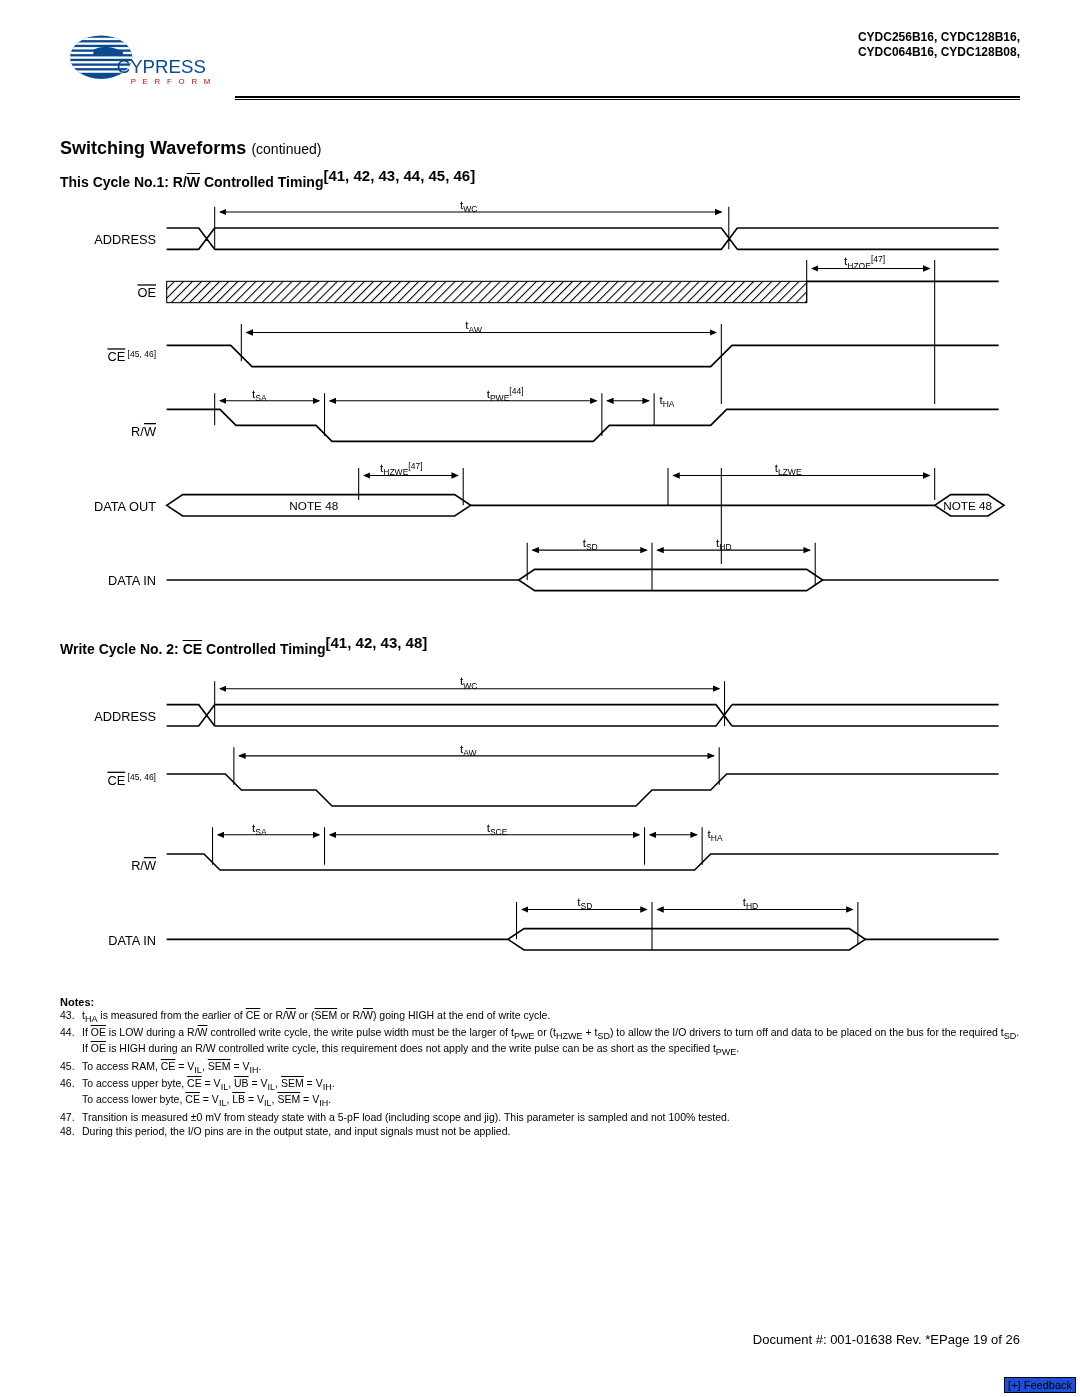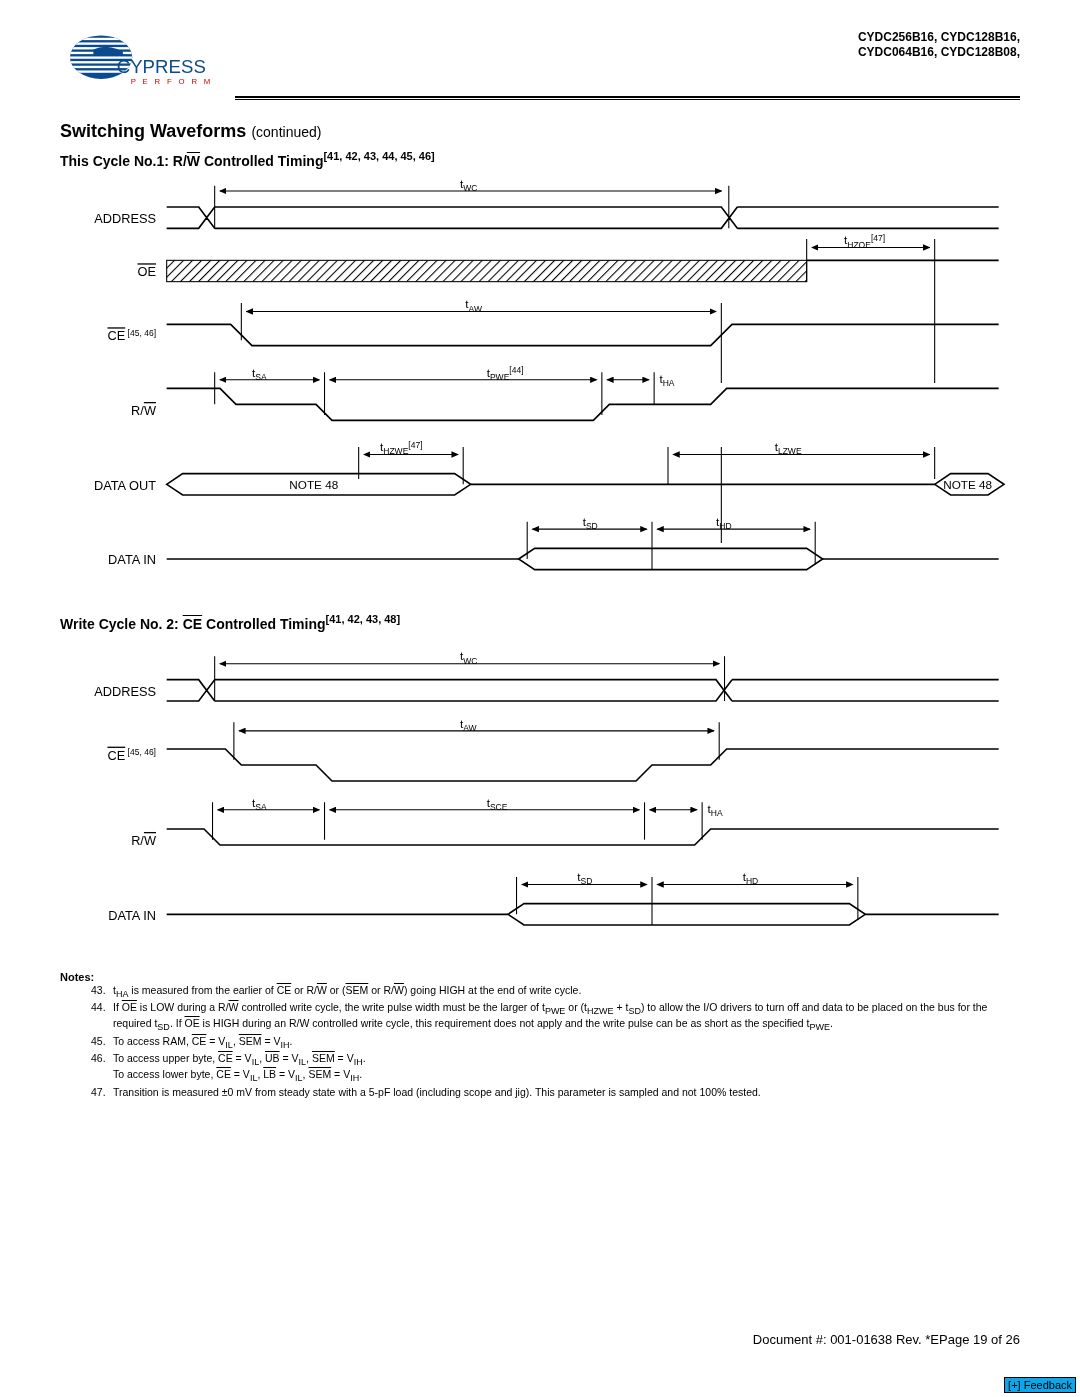--- a/index.html
+++ b/index.html
@@ -3,34 +3,34 @@
 <meta charset="utf-8">
 <style>
 * { box-sizing: border-box; margin: 0; padding: 0; }
 body { font-family: Arial, Helvetica, sans-serif; background: #fff; width: 1080px; height: 1397px; position: relative; color: #000; }
 .page { padding: 30px 60px 0 60px; }
 .header { display: flex; justify-content: space-between; align-items: flex-start; margin-bottom: 2px; }
 .logo-area { width: 160px; }
 .logo-svg { width: 160px; height: 70px; }
 .part-numbers { text-align: left; font-weight: bold; font-size: 12px; line-height: 1.25; }
 .hr-header { border: none; border-top: 2px solid #000; border-bottom: 1px solid #000; height: 4px; margin: 0 0 0 175px; width: calc(100% - 175px); position: relative; top: -10px; }
-.section-title { font-weight: bold; font-size: 18px; margin-top: 11px; }
+.section-title { font-weight: bold; font-size: 18px; margin-top: 28px; }
 .continued { font-weight: normal; font-size: 14px; }
 .subsection { font-weight: bold; font-size: 14px; margin: 8px 0 6px 0; }
 .over { text-decoration: overline; }
-sup { font-size: 11px; vertical-align: super; }
+sup { font-size: 15px; vertical-align: super; }
 sub { font-size: 9px; }
 .diagram { width: 100%; margin: 0 0 10px 0; }
 .notes-hdr { font-weight: bold; font-size: 11px; margin-top: 10px; }
 .notes { font-size: 10.5px; line-height: 1.25; }
-.notes .item { display: flex; margin-top: 1px; margin-left: 31px; }
+.notes .item { display: flex; margin-top: 1px; }
 .notes .num { width: 22px; flex-shrink: 0; }
 .notes .txt { flex: 1; }
 .footer { position: absolute; bottom: 50px; left: 60px; right: 60px; display: flex; justify-content: flex-end; font-size: 13px; }
-.feedback { position: absolute; right: 4px; bottom: 4px; border: 1px solid #000; font-size: 11px; padding: 1px 3px; background: #0ea5e9; cursor: pointer; }
+.feedback { position: absolute; right: 4px; bottom: 4px; border: 1px solid #000; font-size: 11px; padding: 1px 3px; background: #1d4ed8; cursor: pointer; }
 svg text { font-family: Arial, Helvetica, sans-serif; }
 .sig-lbl { font-size: 12px; text-anchor: end; }
 .t-lbl { font-size: 11px; }
 .t-lbl-sub { font-size: 8px; }
 </style>
 </head>
 <body>
 
 <div class="page">
 
@@ -232,20 +232,24 @@
         <div class="txt">To access RAM, <span class="over">CE</span> = V<sub>IL</sub>, <span class="over">SEM</span> = V<sub>IH</sub>.</div>
       </div>
       <div class="item">
         <div class="num">46.</div>
         <div class="txt">To access upper byte, <span class="over">CE</span> = V<sub>IL</sub>, <span class="over">UB</span> = V<sub>IL</sub>, <span class="over">SEM</span> = V<sub>IH</sub>.<br>To access lower byte, <span class="over">CE</span> = V<sub>IL</sub>, <span class="over">LB</span> = V<sub>IL</sub>, <span class="over">SEM</span> = V<sub>IH</sub>.</div>
       </div>
       <div class="item">
         <div class="num">47.</div>
         <div class="txt">Transition is measured ±0 mV from steady state with a 5-pF load (including scope and jig). This parameter is sampled and not 100% tested.</div>
       </div>
+      <div class="item">
+        <div class="num">48.</div>
+        <div class="txt">During this period, the I/O pins are in the output state, and input signals must not be applied.</div>
+      </div>
     </div>
 
 </div>
 
 <div class="footer">
   <span>Document #: 001-01638 Rev. *E</span>
   <span>Page 19 of 26</span>
 </div>
 
 <div class="feedback">[+] Feedback</div>

